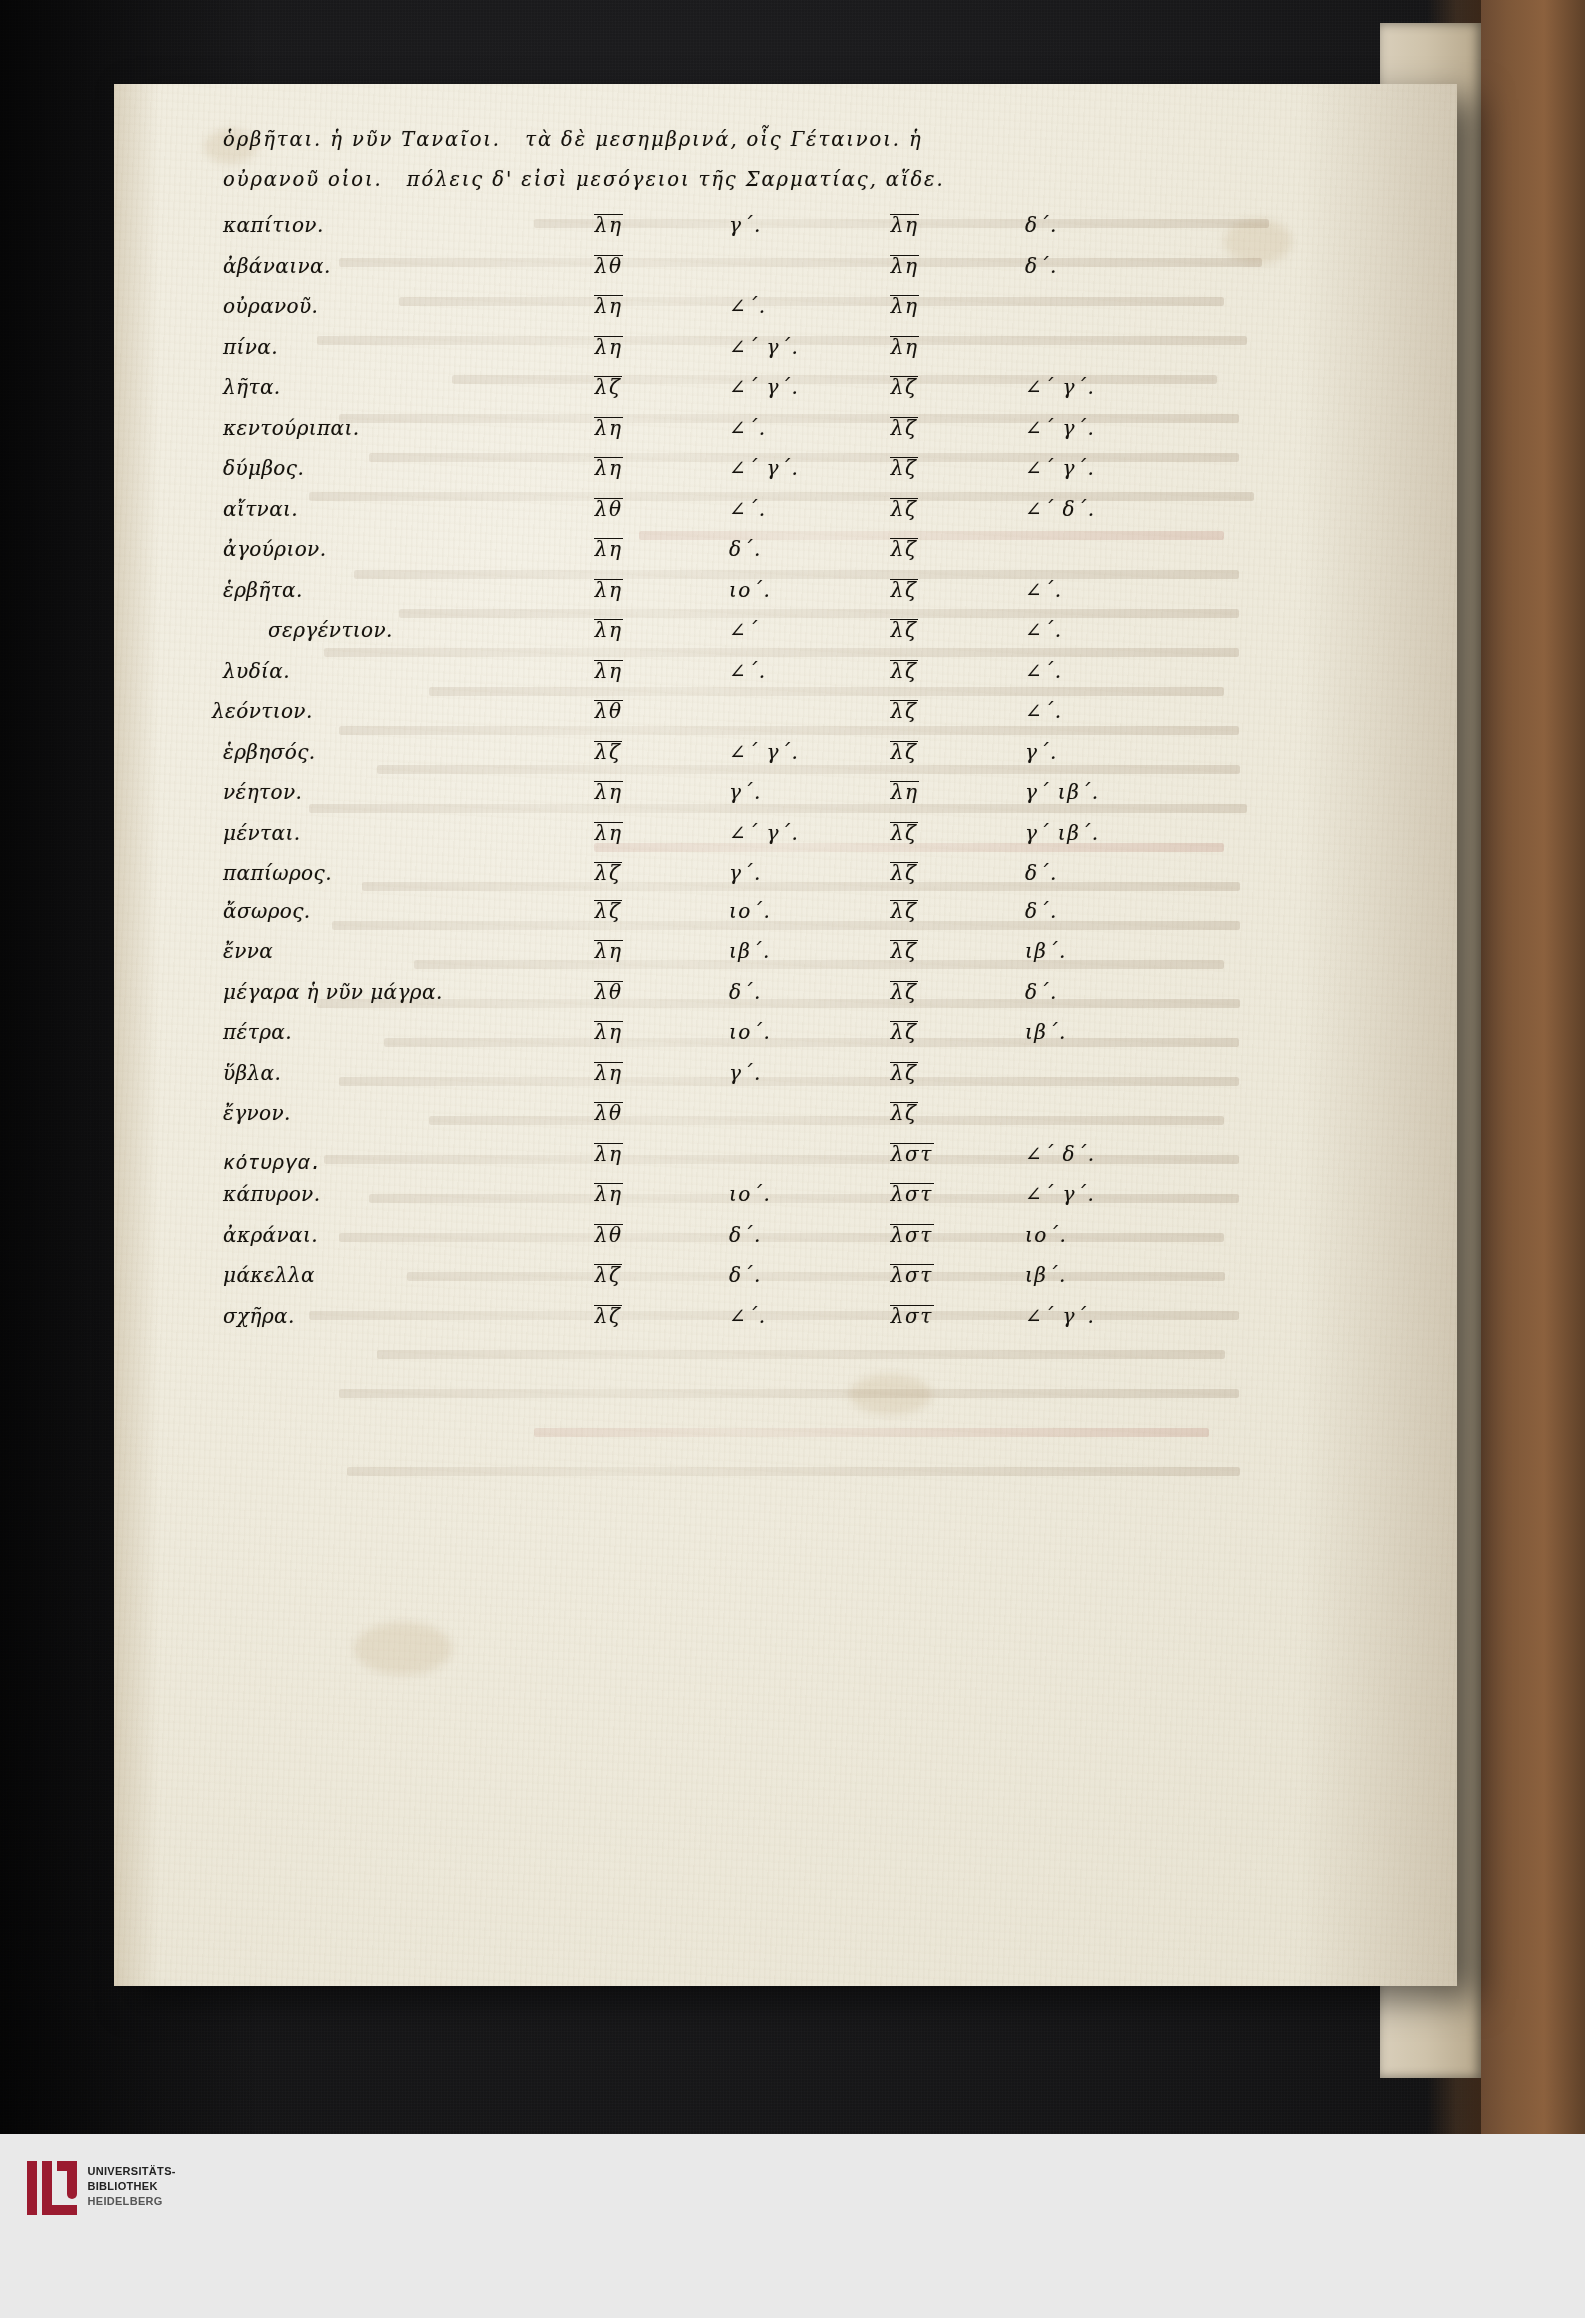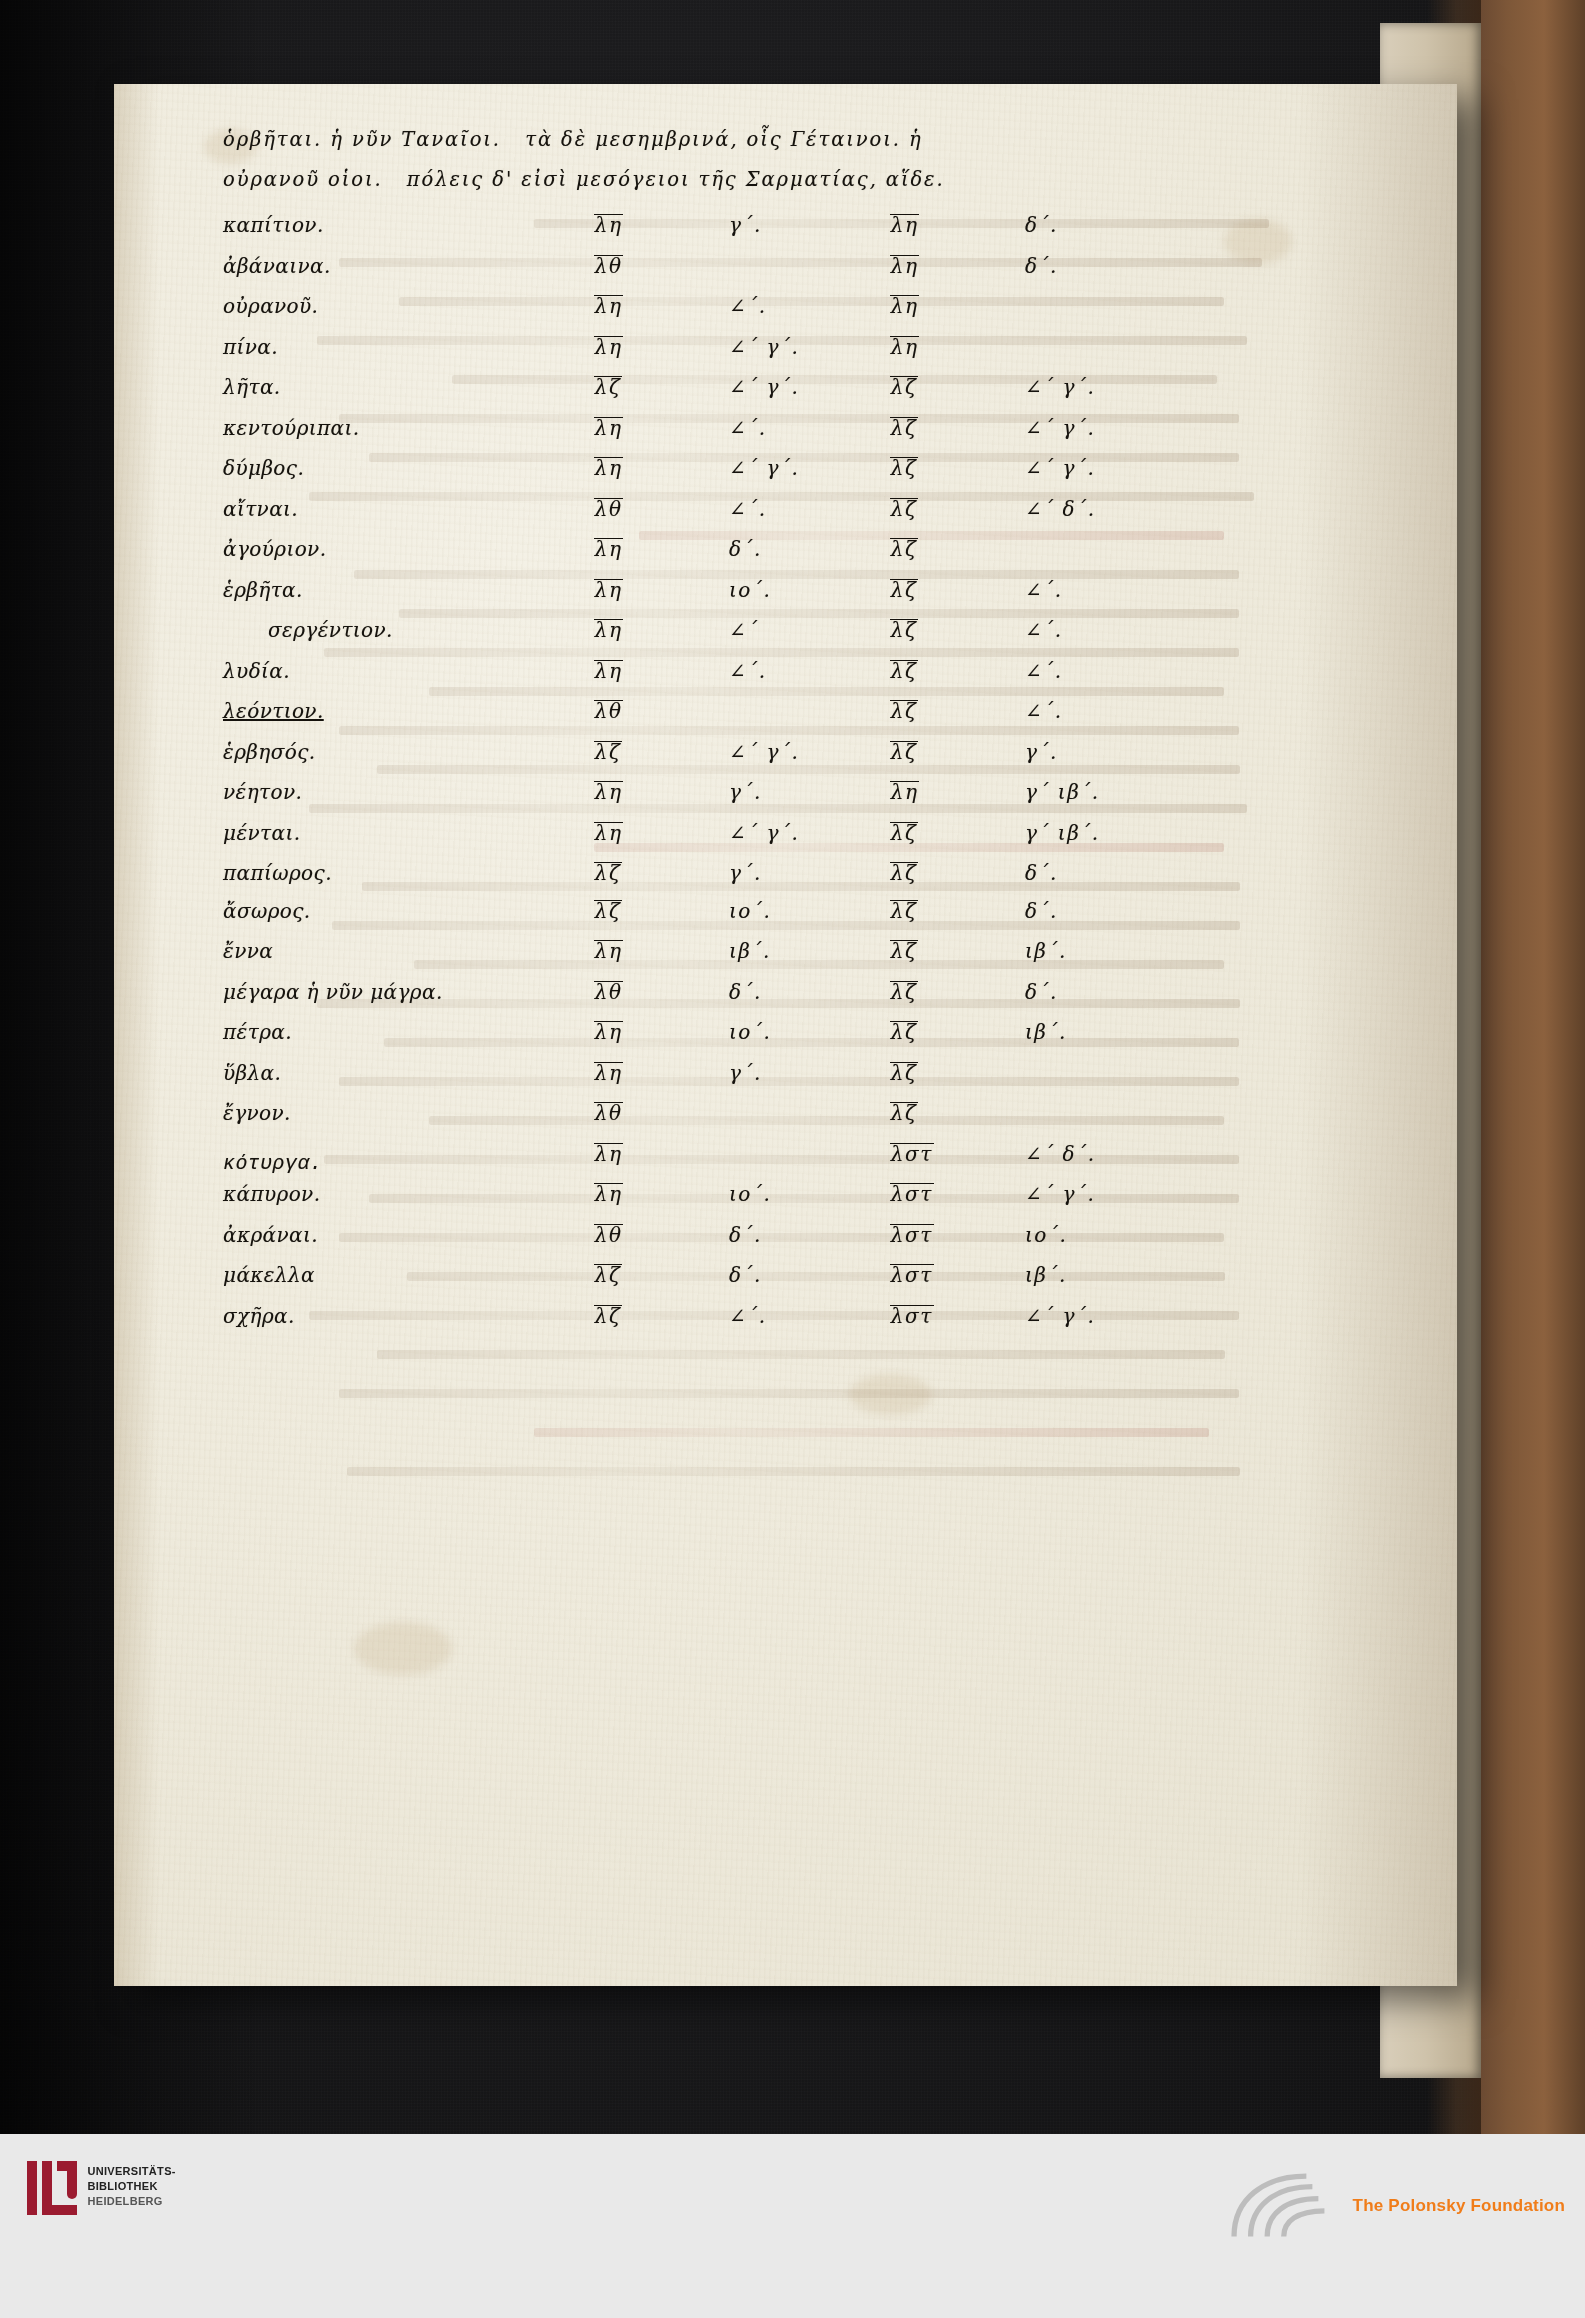--- a/index.html
+++ b/index.html
@@ -368,21 +368,21 @@
       <div class="hand num col-lon" style="top:534px;">∠´</div>
       <div class="hand num col-lat2" style="top:534px;"><span class="overbar">λζ</span></div>
       <div class="hand num col-lon2" style="top:534px;">∠´.</div>
 
       <div class="hand entry-name" style="left:109px; top:575px;">λυδία.</div>
       <div class="hand num col-lat" style="top:575px;"><span class="overbar">λη</span></div>
       <div class="hand num col-lon" style="top:575px;">∠´.</div>
       <div class="hand num col-lat2" style="top:575px;"><span class="overbar">λζ</span></div>
       <div class="hand num col-lon2" style="top:575px;">∠´.</div>
 
-      <div class="hand entry-name" style="left:109px; top:615px;text-decoration:underline;">λεόντιον.</div>
+      <div class="hand entry-name" style="left:98px; top:615px;">λεόντιον.</div>
       <div class="hand num col-lat" style="top:615px;"><span class="overbar">λθ</span></div>
       <div class="hand num col-lon" style="top:615px;"></div>
       <div class="hand num col-lat2" style="top:615px;"><span class="overbar">λζ</span></div>
       <div class="hand num col-lon2" style="top:615px;">∠´.</div>
 
       <div class="hand entry-name" style="left:109px; top:656px;">ἑρβησός.</div>
       <div class="hand num col-lat" style="top:656px;"><span class="overbar">λζ</span></div>
       <div class="hand num col-lon" style="top:656px;">∠´ γ´.</div>
       <div class="hand num col-lat2" style="top:656px;"><span class="overbar">λζ</span></div>
       <div class="hand num col-lon2" style="top:656px;">γ´.</div>
@@ -487,25 +487,16 @@
         <div class="bar" style="left:15px;top:44px;width:35px; height:9.8px;"></div>
       </div>
       <div id="ub-text">
         <div>UNIVERSITÄTS-</div>
         <div>BIBLIOTHEK</div>
         <div class="light">HEIDELBERG</div>
       </div>
     </div>
 
 
-    <div id="polonsky">
-      <svg id="pol-arcs" viewBox="0 0 150 86">
-        <path d="M8 84 C8 34, 48 4, 104 4" fill="none" stroke="#bdbdbd" stroke-width="7"></path>
-        <path d="M30 84 C30 44, 62 18, 112 18" fill="none" stroke="#bdbdbd" stroke-width="7"></path>
-        <path d="M52 84 C52 54, 76 34, 120 34" fill="none" stroke="#bdbdbd" stroke-width="7"></path>
-        <path d="M74 84 C74 64, 92 50, 128 50" fill="none" stroke="#bdbdbd" stroke-width="7"></path>
-      </svg>
-      <div id="pol-text">The Polonsky Foundation</div>
-    </div>
 
   </div>
 </div>
 
 
 </body></html>

